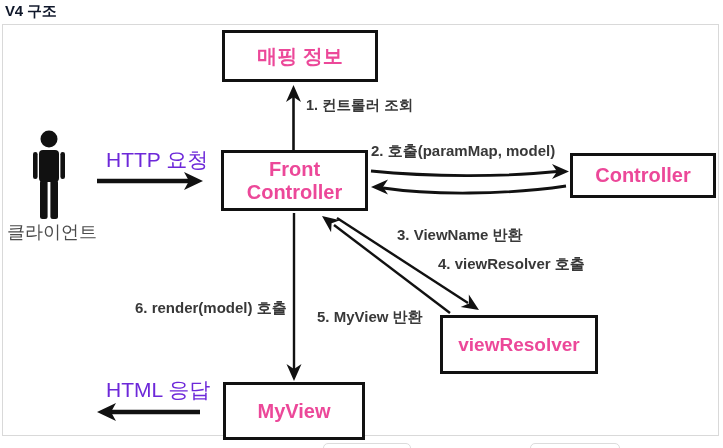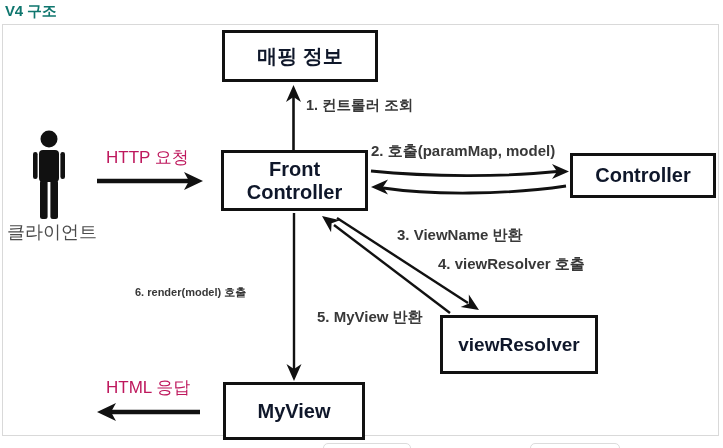--- a/index.html
+++ b/index.html
@@ -4,48 +4,48 @@
 <style>
   html,body{margin:0;padding:0;}
   body{
     width:723px;height:448px;position:relative;overflow:hidden;
     background:#ffffff;
     font-family:"Liberation Sans","DejaVu Sans",sans-serif;
     -webkit-font-smoothing:antialiased;
   }
   .page-title{
     position:absolute;left:5px;top:2px;
-    font-size:15px;font-weight:bold;color:#0f766e;letter-spacing:-0.2px;
+    font-size:15px;font-weight:bold;color:#0f172a;letter-spacing:-0.2px;
   }
   .frame{
     position:absolute;left:2px;top:24px;width:717px;height:412px;
     border:1px solid #d9d9d9;background:#ffffff;box-sizing:border-box;
   }
   .node{
     position:absolute;box-sizing:border-box;
     border:3px solid #111111;background:#ffffff;
     display:flex;align-items:center;justify-content:center;text-align:center;
-    font-weight:bold;color:#0f172a;line-height:1.15;
+    font-weight:bold;color:#ec4899;line-height:1.15;
   }
   .node-mapping{left:222px;top:30px;width:156px;height:52px;font-size:20px;}
   .node-fc{left:221px;top:150px;width:147px;height:61px;font-size:20px;padding:0 6px;}
   .node-controller{left:570px;top:153px;width:146px;height:45px;font-size:20px;}
   .node-viewresolver{left:440px;top:315px;width:158px;height:59px;font-size:19px;}
   .node-myview{left:223px;top:382px;width:142px;height:58px;font-size:20px;}
   .step-label{
     position:absolute;font-weight:bold;color:#383838;white-space:nowrap;
   }
   .s1{left:306px;top:96px;font-size:14.5px;}
   .s2{left:371px;top:142px;font-size:15px;}
   .s3{left:397px;top:226px;font-size:15px;}
   .s4{left:438px;top:255px;font-size:15px;}
   .s5{left:317px;top:308px;font-size:15px;}
-  .s6{left:135px;top:285px;font-size:11px;}
+  .s6{left:135px;top:299px;font-size:15px;}
   .flow-label{
-    position:absolute;color:#be185d;font-size:17px;white-space:nowrap;
+    position:absolute;color:#6d28d9;font-size:21px;white-space:nowrap;
   }
   .http-label{left:106px;top:146px;}
   .html-label{left:106px;top:376px;}
   .actor-label{
     position:absolute;left:7px;top:220px;color:#4c4c4c;font-size:18px;white-space:nowrap;
   }
   svg.overlay{
     position:absolute;left:0;top:0;width:723px;height:448px;
     pointer-events:none;
   }

